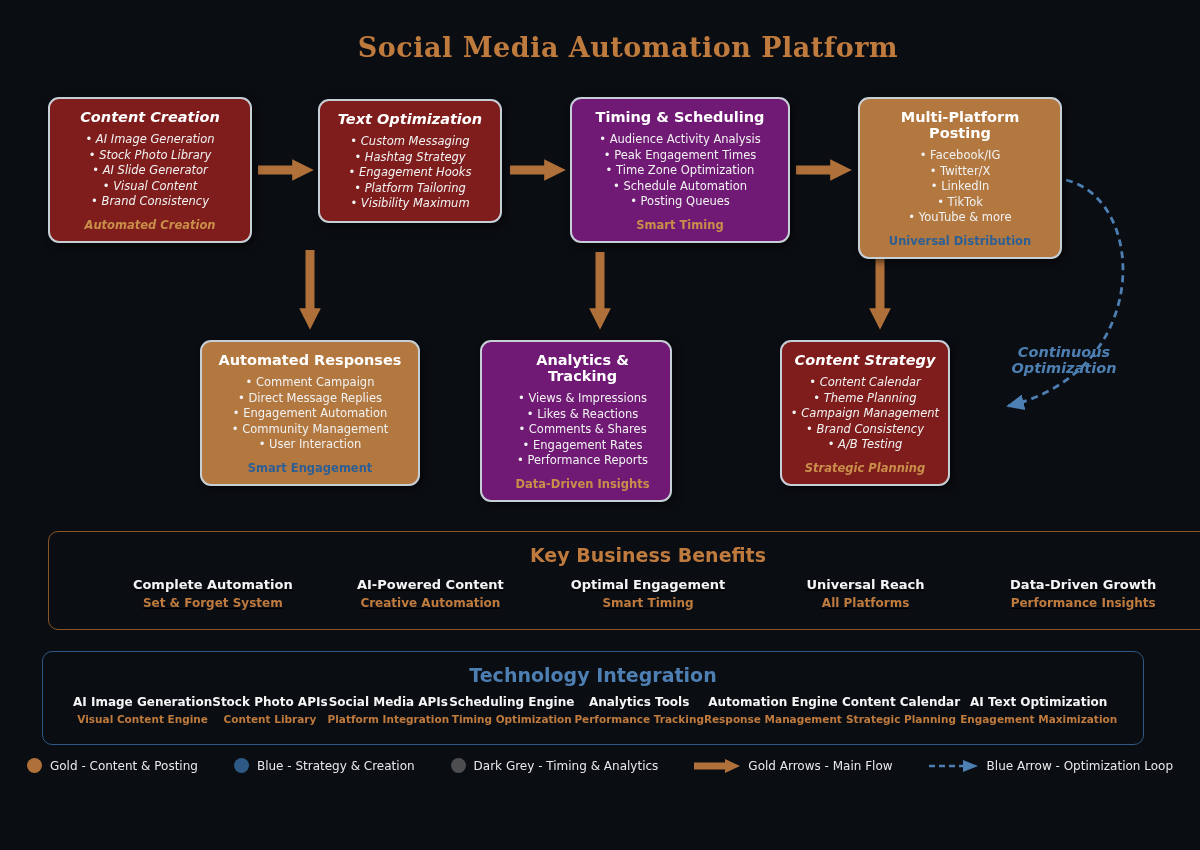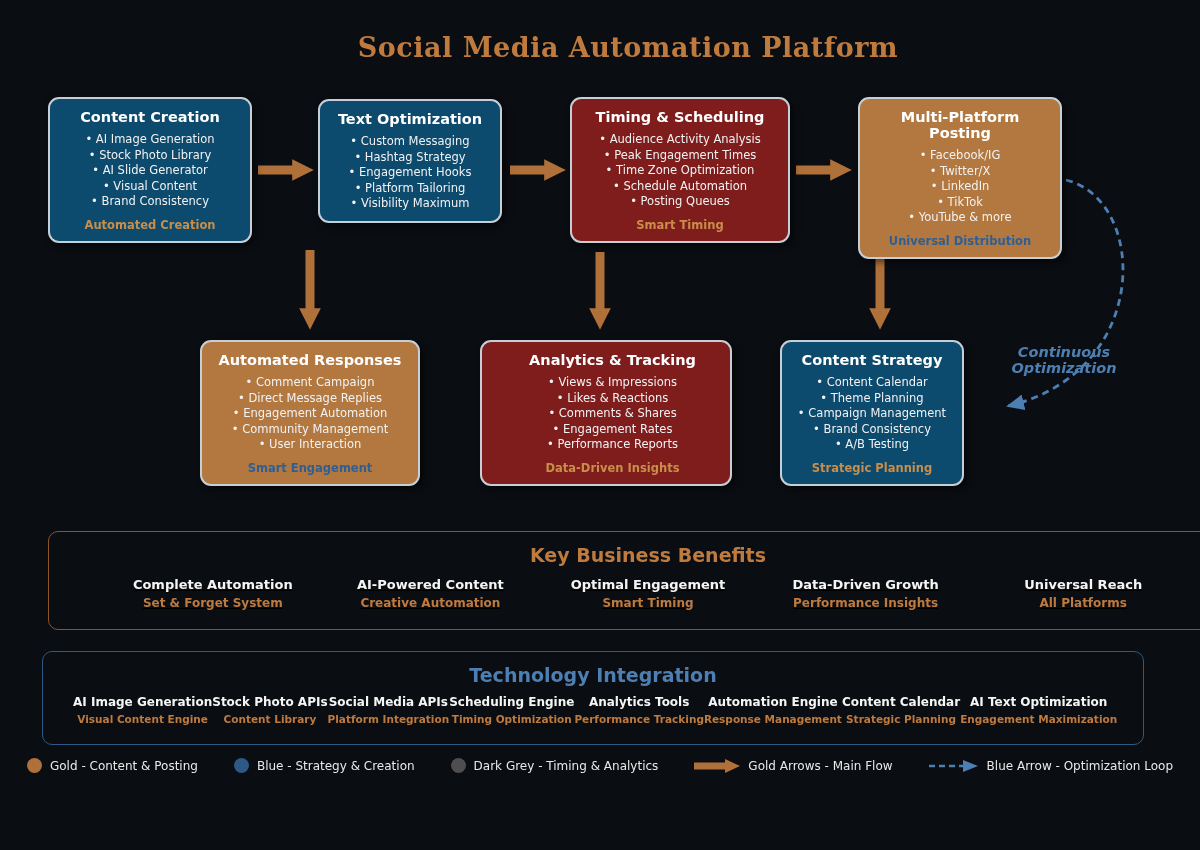--- a/index.html
+++ b/index.html
@@ -12,23 +12,23 @@
     text-align:center; font-family:"DejaVu Serif", serif;
     font-size:27px; font-weight:bold; color:#bf7a3e; letter-spacing:0.5px;padding-left:28px;
   }
   .arrow-layer { position:absolute; left:0; top:0; pointer-events:none; }
 
   .node {
     position:absolute; box-sizing:border-box; border:2.5px solid #c7cfd6;
     border-radius:11px; padding:10px 8px 9px; text-align:center; color:#f2f2f2;
     box-shadow:3px 3px 7px rgba(0,0,0,0.55);
   }
-  .box-blue { background:#0c4a6e; }
+  .box-blue { background:#7f1d1d;font-style:italic; }
   .box-gold { background:#b27840; }
-  .box-grey { background:#7f1d1d; }
+  .box-grey { background:#701a75; }
   .node-title { font-size:14.5px; font-weight:bold; color:#ffffff; margin-bottom:7px; }
   .node-list { list-style:none; margin:0; padding:0; font-size:11.5px; line-height:15.5px; }
   .node-list li::before { content:"• "; }
   .node-footer { margin-top:8px; font-size:11.5px; font-weight:bold; }
   .footer-gold { color:#c98f4a; }
   .footer-blue { color:#2e5f94; }
 
   .loop-label {
     position:absolute; left:1000px; top:344px; width:128px; text-align:center;
     font-size:14.5px; font-style:italic; font-weight:bold; color:#4d7fb3; line-height:16px;
@@ -141,33 +141,33 @@
     <ul class="node-list">
       <li>Comment Campaign</li>
       <li>Direct Message Replies</li>
       <li>Engagement Automation</li>
       <li>Community Management</li>
       <li>User Interaction</li>
     </ul>
     <div class="node-footer footer-blue">Smart Engagement</div>
   </div>
 
-  <div class="node box-grey" style="left:480px; top:340px; width:252px;padding-left:21px;">
+  <div class="node box-grey" style="left:480px; top:340px; width:192px;padding-left:21px;">
     <div class="node-title">Analytics &amp; Tracking</div>
     <ul class="node-list">
       <li>Views &amp; Impressions</li>
       <li>Likes &amp; Reactions</li>
       <li>Comments &amp; Shares</li>
       <li>Engagement Rates</li>
       <li>Performance Reports</li>
     </ul>
     <div class="node-footer footer-gold">Data-Driven Insights</div>
   </div>
 
-  <div class="node box-blue" style="left:780px; top:340px; width:184px;">
+  <div class="node box-blue" style="left:780px; top:340px; width:170px;">
     <div class="node-title">Content Strategy</div>
     <ul class="node-list">
       <li>Content Calendar</li>
       <li>Theme Planning</li>
       <li>Campaign Management</li>
       <li>Brand Consistency</li>
       <li>A/B Testing</li>
     </ul>
     <div class="node-footer footer-gold">Strategic Planning</div>
   </div>
@@ -183,26 +183,26 @@
       </div>
       <div class="benefit-item">
         <div class="benefit-label">AI-Powered Content</div>
         <div class="benefit-sub">Creative Automation</div>
       </div>
       <div class="benefit-item">
         <div class="benefit-label">Optimal Engagement</div>
         <div class="benefit-sub">Smart Timing</div>
       </div>
       <div class="benefit-item">
+        <div class="benefit-label">Universal Reach</div>
+        <div class="benefit-sub">All Platforms</div>
+      </div>
+      <div class="benefit-item">
         <div class="benefit-label">Data-Driven Growth</div>
         <div class="benefit-sub">Performance Insights</div>
-      </div>
-      <div class="benefit-item">
-        <div class="benefit-label">Universal Reach</div>
-        <div class="benefit-sub">All Platforms</div>
       </div>
     </div>
   </div>
 
   <div class="panel panel-tech">
     <div class="panel-title">Technology Integration</div>
     <div class="tech-row">
       <div class="tech-item">
         <div class="tech-label">AI Image Generation</div>
         <div class="tech-sub">Visual Content Engine</div>

